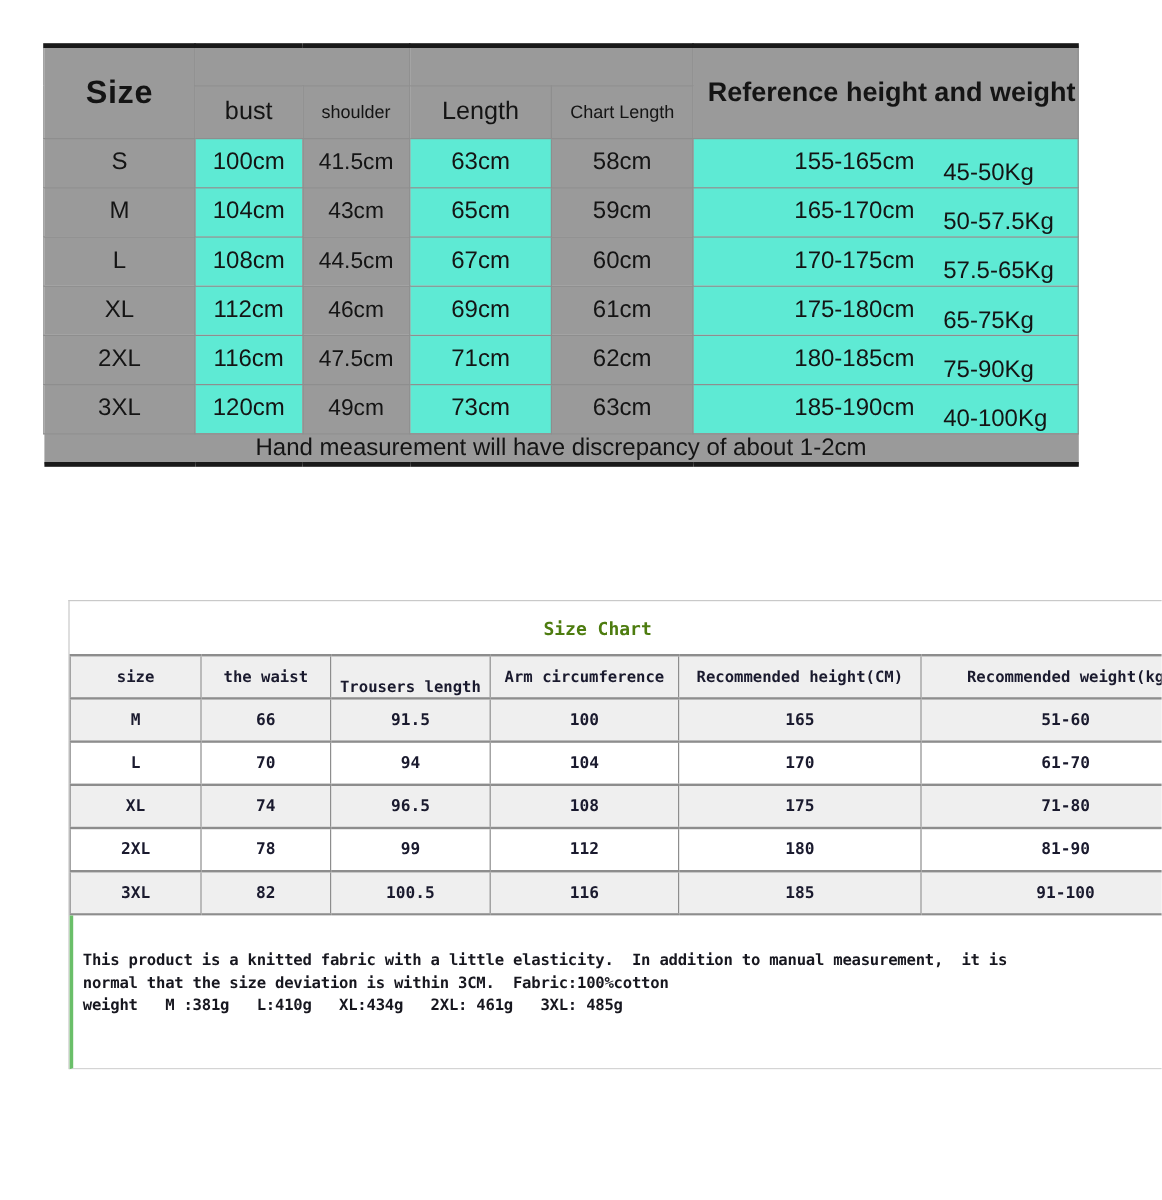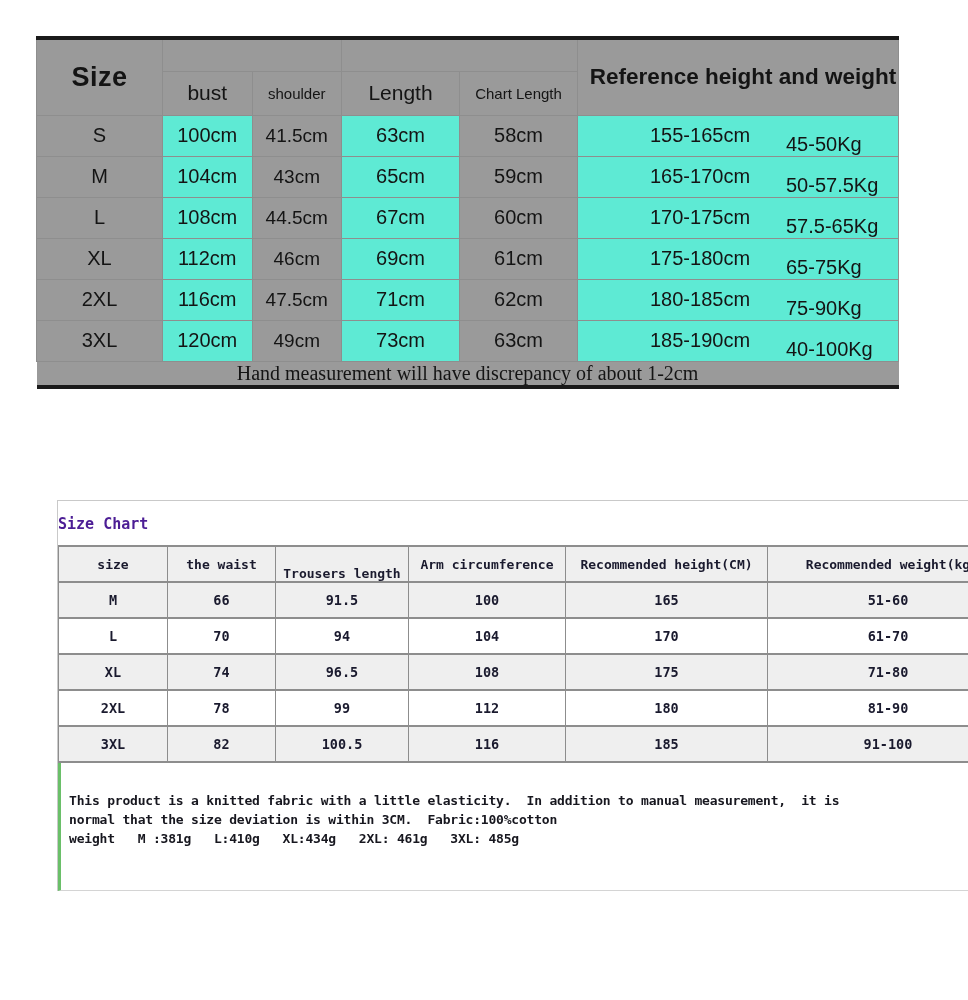--- a/index.html
+++ b/index.html
@@ -31,21 +31,21 @@
   }
   table.t1 td {
     border: 1px solid #8e8e8e;
     padding: 0;
     text-align: center;
     vertical-align: middle;
     color: #141414;
     background: #9a9a9a;
   }
   table.t1 td.white { background: #5eead4; }
-  table.t1 td.noborder-side { border-left: none; border-right: none; font-family: Liberation Serif, serif; }
+  table.t1 td.noborder-side { border-left: none; border-right: none; }
 
   .t1-hd-size {
     font-size: 27px;
     font-weight: bold;
     letter-spacing: .5px;
   }
   .t1-hd-ref {
     font-size: 22.5px;
     font-weight: bold;
     text-align: left;
@@ -60,21 +60,21 @@
   .t1-hdrow { height: 44px; }
 
   .t1-refcell {
     display: flex;
     justify-content: flex-start;
     align-items: center;
     gap: 24px;
     padding-left: 26px;
     font-size: 20px;
   }
-  .t1-refcell .rh { width: 118px; text-align: left; margin-left: 46px; }
+  .t1-refcell .rh { width: 118px; text-align: right; margin-left: 46px; }
   .t1-refcell .rw { width: 118px; text-align: left; margin-top: 17px; }
 
   .t1-note {
     border-top: 1px solid #8e8e8e;
     font-size: 20px;
     color: #141414;
     padding: 8px 0 8px 24px;
     background: #fff;
   }
 
@@ -85,24 +85,24 @@
     top: 500px;
     width: 920px;
   }
   .t2-outer {
     border-left: 1px solid #c9c9c9;
     border-top: 1px solid #c9c9c9;
     background: #fff;
     width: 920px;
   }
   .t2-title {
-    text-align: left;
+    text-align: center;
     font-family: "DejaVu Sans Mono", "Liberation Mono", monospace;
     font-size: 15px;
-    color: #4c1d95;
+    color: #4d7c0f;
     padding: 14px 0 12px 0;
     width: 880px;
     font-weight: 600;
   }
   table.t2 {
     border-collapse: collapse;
     width: 920px;
     table-layout: fixed;
     font-family: "DejaVu Sans Mono", "Liberation Mono", monospace;
   }

